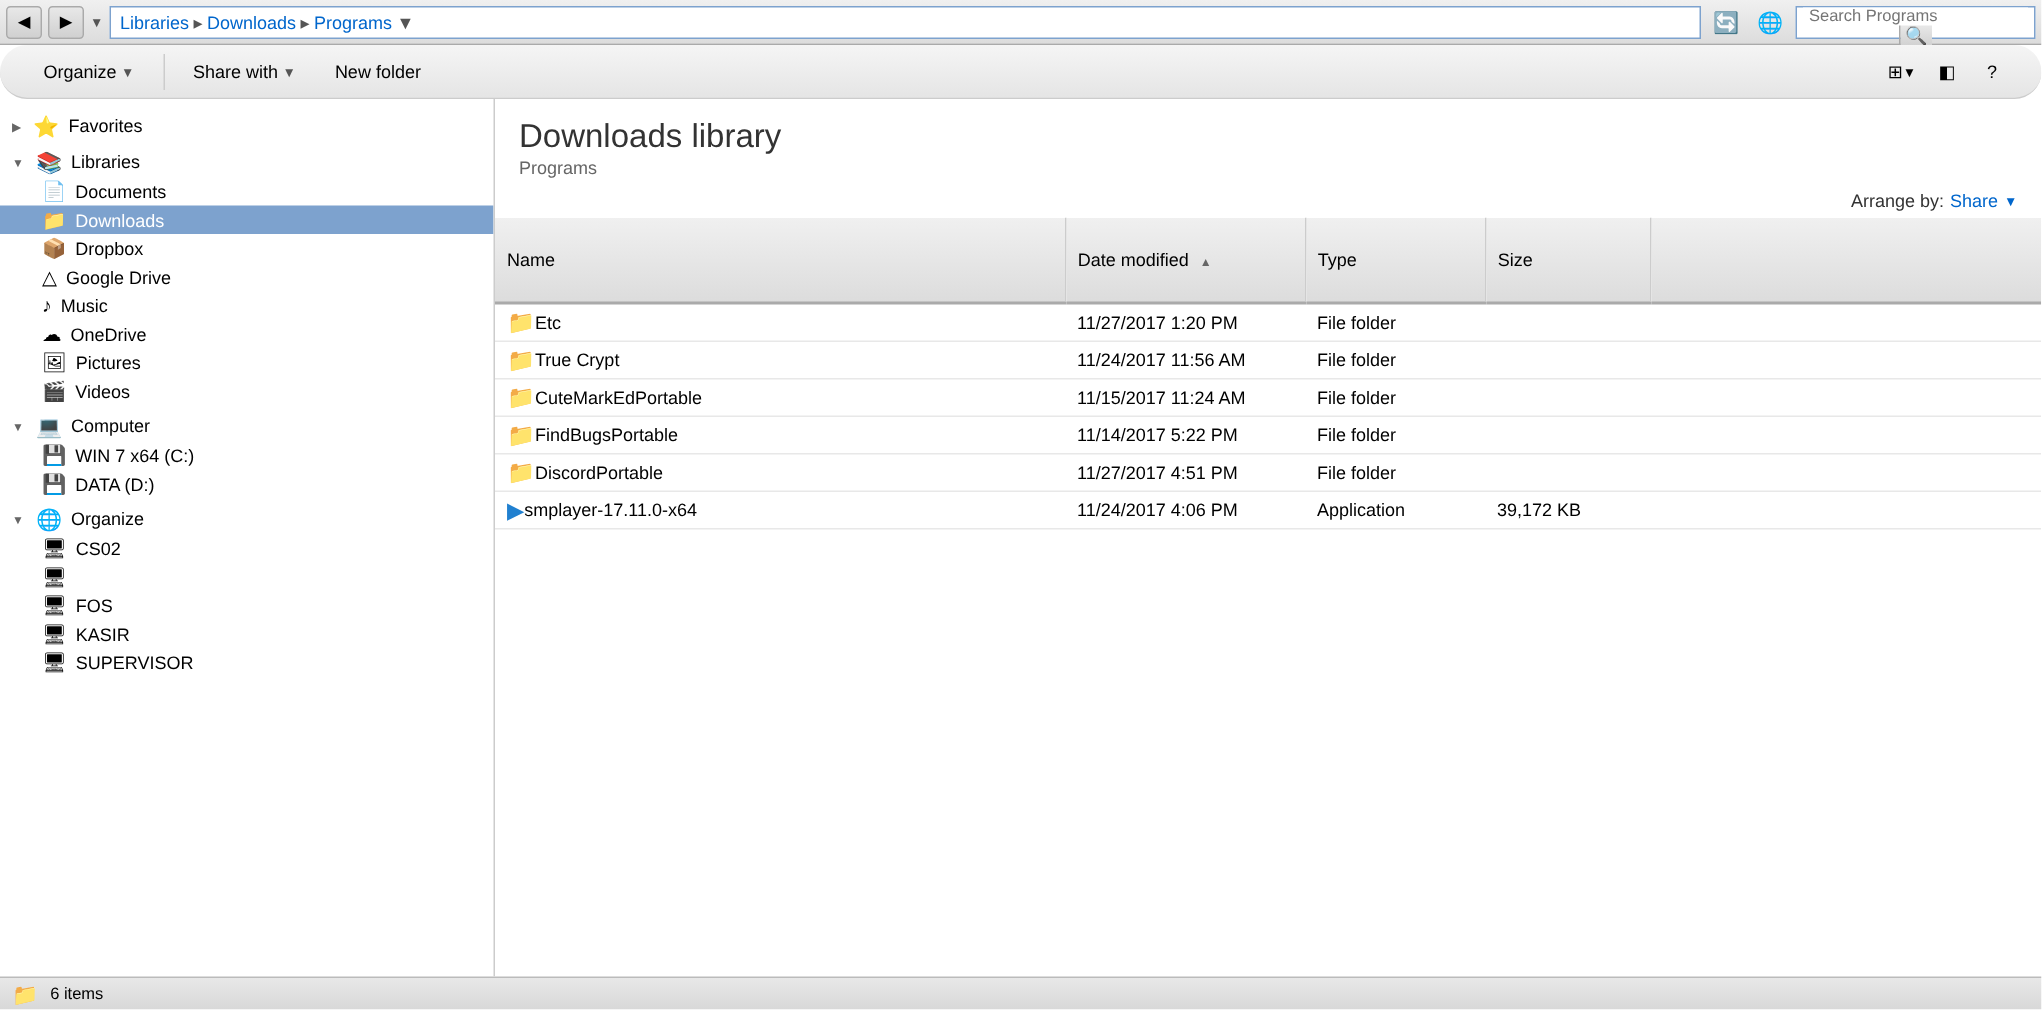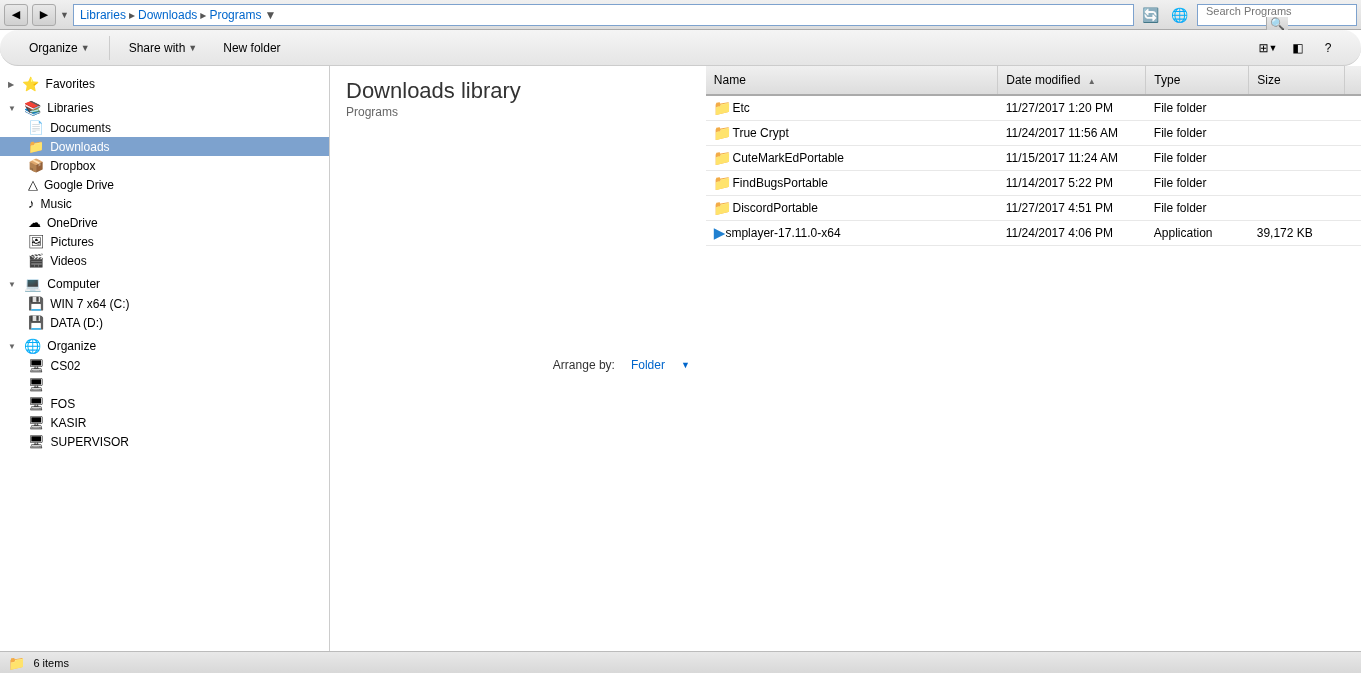--- a/index.html
+++ b/index.html
@@ -63,38 +63,38 @@
       display: flex; align-items: center; gap: 6px; padding: 2px 8px 2px 28px; cursor: pointer;
       font-size: 12px; color: #000;
     }
     .sidebar-item.selected { background: #7da2ce; color: #fff; }
     .sidebar-item.selected .sidebar-item-label { color: #fff; }
     .sidebar-icon { font-size: 13px; }
     .sidebar-item-label { flex: 1; }
     .expand-arrow { font-size: 8px; color: #666; margin-right: 2px; }
 
     
-    .content { flex: 1; display: flex; overflow: hidden; }
+    .content { flex: 1; display: flex; flex-direction: column; overflow: hidden; }
 
     
     .content-header { padding: 12px 16px 4px 16px; border-bottom: none; }
     .content-title { font-size: 22px; font-weight: 300; color: #333; }
     .content-subtitle { font-size: 12px; color: #666; margin-top: 1px; }
     .arrange-bar {
       display: flex; justify-content: flex-end; align-items: center; padding: 4px 16px;
-      font-size: 12px; color: #333; gap: 16px; margin-top: 12px;
+      font-size: 12px; color: #333; gap: 4px;
     }
     .arrange-val { color: #0066cc; cursor: pointer; }
 
     
     .file-list { flex: 1; overflow-y: auto; }
     .file-table { width: 100%; border-collapse: collapse; }
     .file-table thead tr { background: linear-gradient(to bottom, #f0f0f0, #dcdcdc); }
     .file-table th {
-      text-align: left; padding: 7px 8px; border-right: 1px solid #ccc;
+      text-align: left; padding: 21px 8px; border-right: 1px solid #ccc;
       border-bottom: 2px solid #aaa; font-weight: normal; font-size: 12px;
       cursor: pointer; white-space: nowrap; position: relative;
     }
     .file-table th:last-child { border-right: none; }
     .file-table th .sort-arrow { font-size: 8px; color: #666; margin-left: 4px; }
     .file-table td {
       padding: 3px 8px; border-bottom: 1px solid #e8e8e8; font-size: 12px;
       white-space: nowrap;
     }
     .file-name-cell { display: flex; align-items: center; }
@@ -245,21 +245,21 @@
     </div>
   </div>
 
   <div class="content">
     <div class="content-header">
       <div class="content-title">Downloads library</div>
       <div class="content-subtitle">Programs</div>
     </div>
     <div class="arrange-bar">
       <span>Arrange by:</span>
-      <span class="arrange-val">Folder</span>
+      <span class="arrange-val">Share</span>
       <span style="cursor:pointer;font-size:9px;color:#0066cc;">▼</span>
     </div>
 
     <div class="file-list">
       <table class="file-table">
         <colgroup>
           <col style="width:380px">
           <col style="width:160px">
           <col style="width:120px">
           <col style="width:110px">

